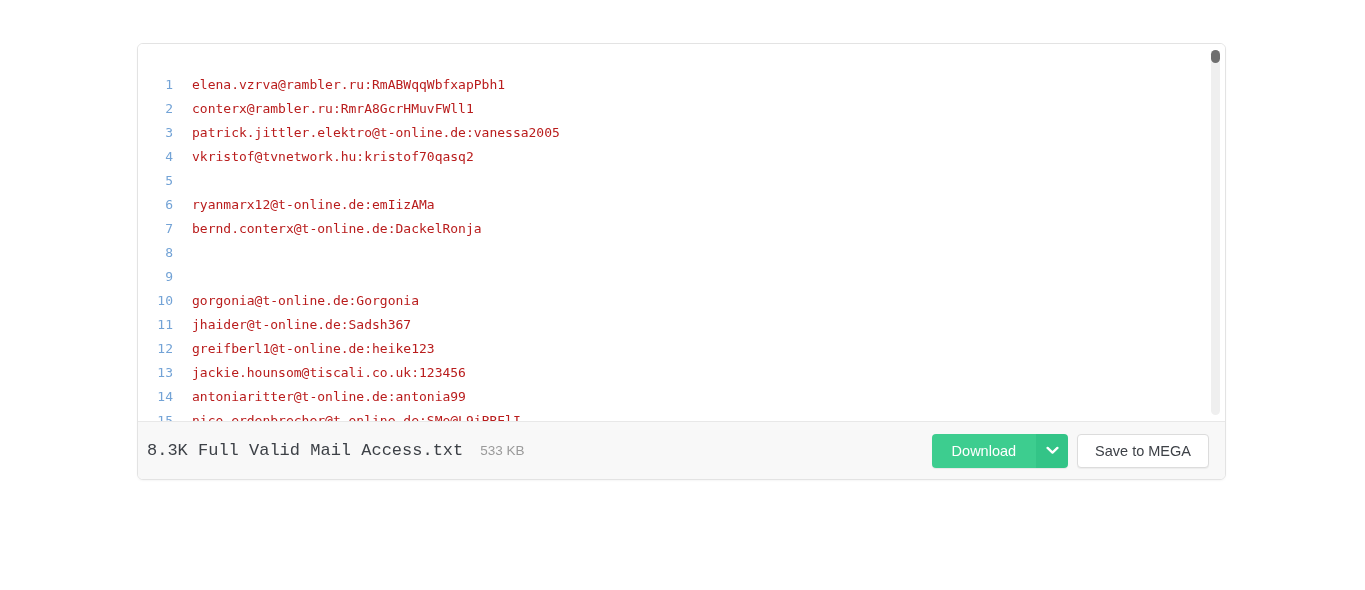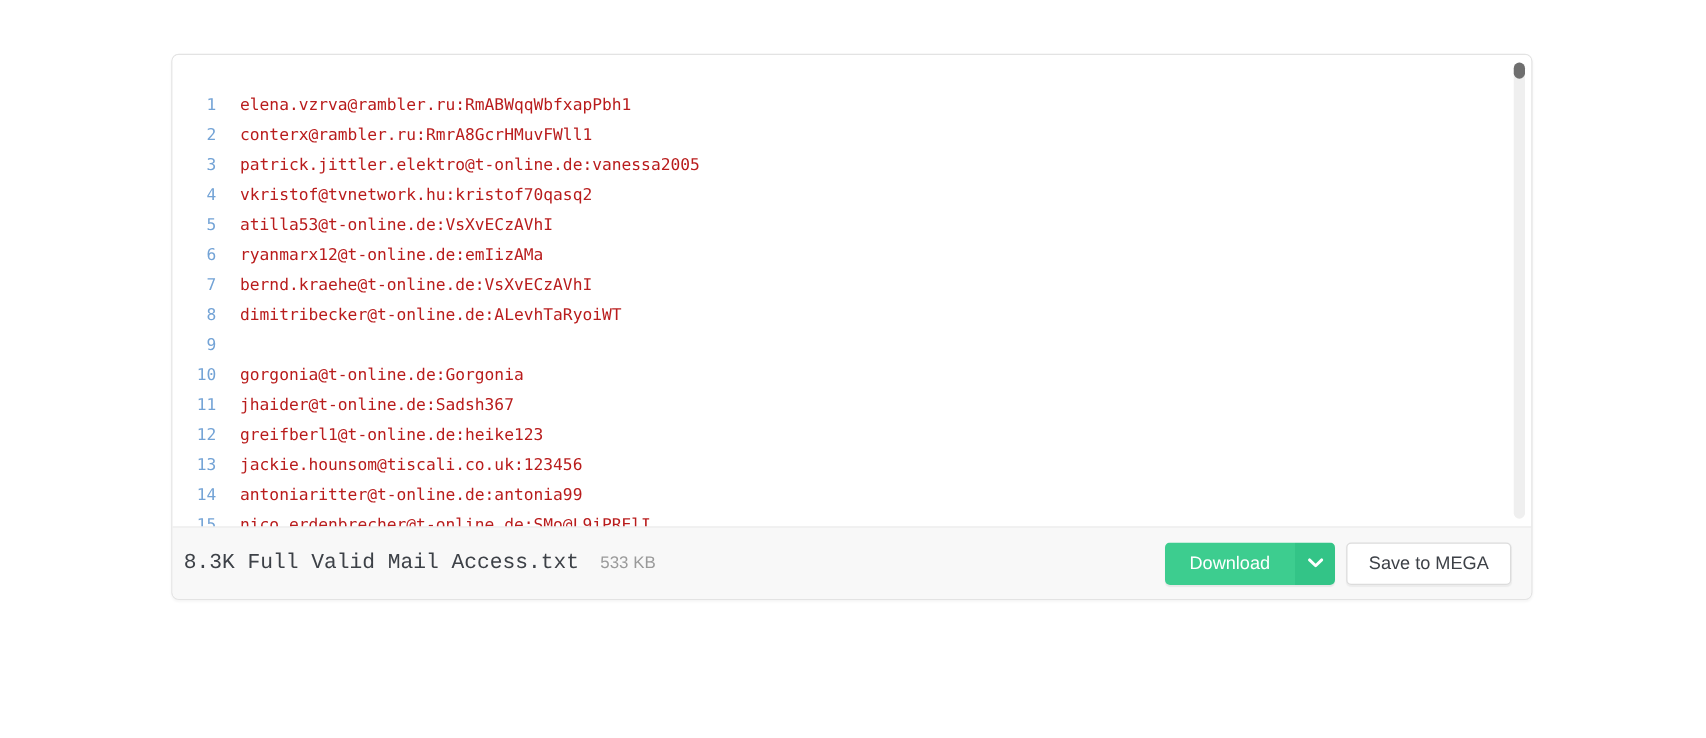--- a/index.html
+++ b/index.html
@@ -187,24 +187,24 @@
 <body>
 
 <div class="file-preview-card">
 
   <div class="code-viewport">
     <div class="code-lines">
         <div class="code-line"><span class="line-number">1</span><span class="line-content">elena.vzrva@rambler.ru:RmABWqqWbfxapPbh1</span></div>
         <div class="code-line"><span class="line-number">2</span><span class="line-content">conterx@rambler.ru:RmrA8GcrHMuvFWll1</span></div>
         <div class="code-line"><span class="line-number">3</span><span class="line-content">patrick.jittler.elektro@t-online.de:vanessa2005</span></div>
         <div class="code-line"><span class="line-number">4</span><span class="line-content">vkristof@tvnetwork.hu:kristof70qasq2</span></div>
-        <div class="code-line"><span class="line-number">5</span><span class="line-content">atilla53@t-online.de:VsXvECzAVhI</span></div>
+        <div class="code-line"><span class="line-number">5</span></div>
         <div class="code-line"><span class="line-number">6</span><span class="line-content">ryanmarx12@t-online.de:emIizAMa</span></div>
-        <div class="code-line"><span class="line-number">7</span><span class="line-content">bernd.kraehe@t-online.de:VsXvECzAVhI</span></div>
-        <div class="code-line"><span class="line-number">8</span><span class="line-content">dimitribecker@t-online.de:ALevhTaRyoiWT</span></div>
+        <div class="code-line"><span class="line-number">7</span><span class="line-content">bernd.conterx@t-online.de:DackelRonja</span></div>
+        <div class="code-line"><span class="line-number">8</span></div>
         <div class="code-line"><span class="line-number">9</span></div>
         <div class="code-line"><span class="line-number">10</span><span class="line-content">gorgonia@t-online.de:Gorgonia</span></div>
         <div class="code-line"><span class="line-number">11</span><span class="line-content">jhaider@t-online.de:Sadsh367</span></div>
         <div class="code-line"><span class="line-number">12</span><span class="line-content">greifberl1@t-online.de:heike123</span></div>
         <div class="code-line"><span class="line-number">13</span><span class="line-content">jackie.hounsom@tiscali.co.uk:123456</span></div>
         <div class="code-line"><span class="line-number">14</span><span class="line-content">antoniaritter@t-online.de:antonia99</span></div>
         <div class="code-line"><span class="line-number">15</span><span class="line-content">nico.erdenbrecher@t-online.de:SMo@L9iPRElI</span></div>
       </div>
 
     <div class="scrollbar-track">

